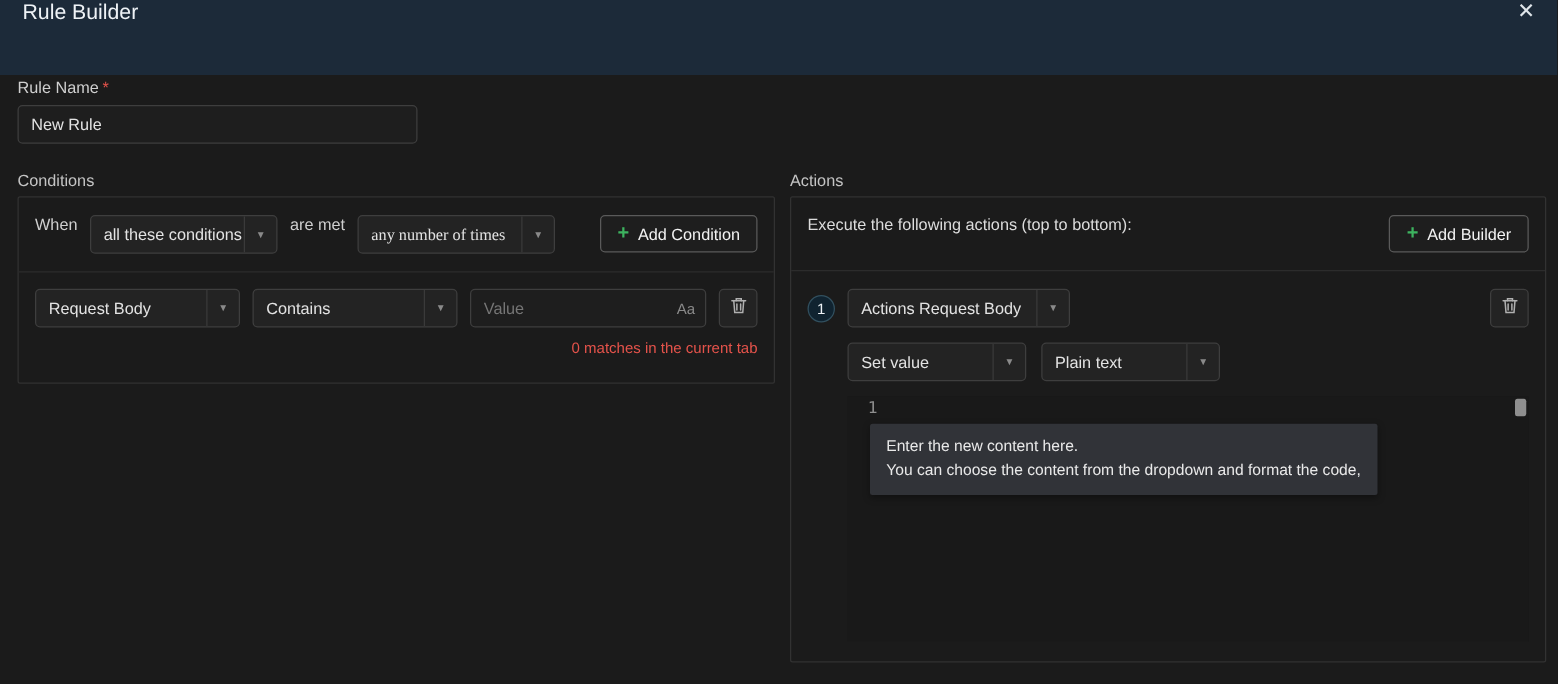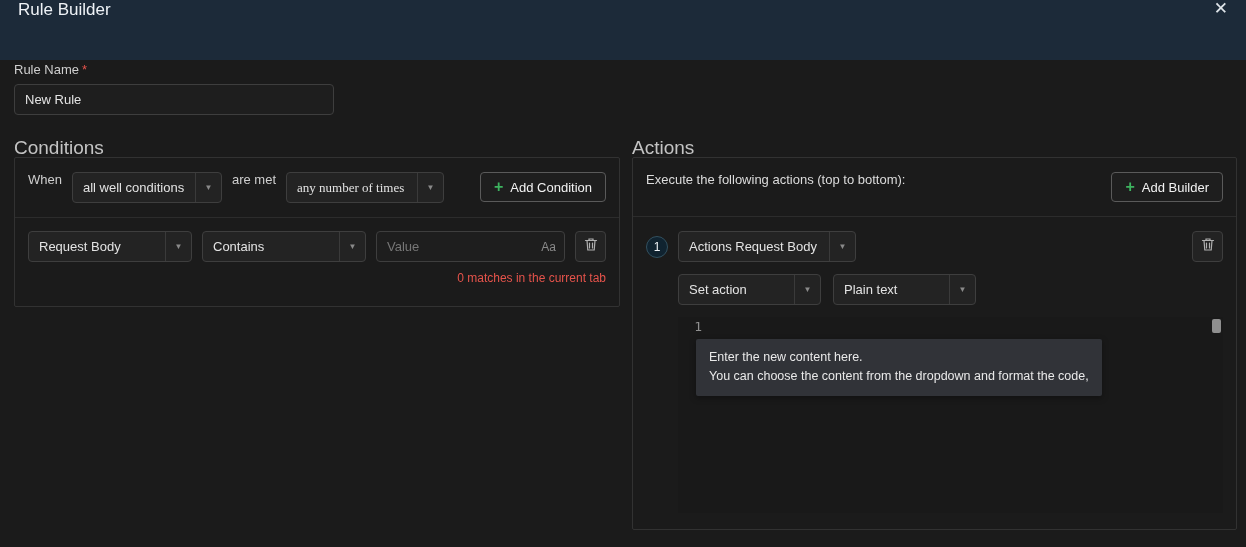--- a/index.html
+++ b/index.html
@@ -18,21 +18,21 @@
     background:#1c2a39;
     display:flex; align-items:flex-start; justify-content:space-between;
     padding:0 18px;
   }
   .header-title { font-size:17px; color:#eef2f6; font-weight:400; }
   .close-btn { font-size:17px; color:#dfe5ea; cursor:pointer; line-height:1; }
 
   
   .field-label { font-size:13px; color:#cfcfcf; }
   .req { color:#e5534b; margin-left:3px; }
-  .section-label { font-size:19px; color:#c4c4c4; }
+  .section-label { font-size:13px; color:#c4c4c4; }
 
   
   .text-input {
     height:31px; background:#1e1e1e; border:1px solid #3e3e3e; border-radius:4px;
     padding:0 10px; font-size:13px; color:#e3e3e3; outline:none; width:100%;
     font-family:"Liberation Sans", sans-serif;
   }
   .text-input::placeholder { color:#767676; }
 
   .dropdown {
@@ -143,21 +143,21 @@
   <input class="text-input" type="text" value="New Rule" style="">
 </div>
 
 <div id="conditions-label" class="section-label">Conditions</div>
 <div id="actions-label" class="section-label">Actions</div>
 
 <div id="conditions-panel" class="panel">
   <div class="panel-top-row">
     <span class="field-label">When</span>
     <div class="dropdown w150">
-      <span class="dd-label">all well conditions</span>
+      <span class="dd-label">all these conditions</span>
       <span class="chev">▼</span>
     </div>
     <span class="field-label">are met</span>
     <div class="dropdown w158">
       <span class="dd-label">any number of times</span>
       <span class="chev">▼</span>
     </div>
     <span class="spacer"></span>
     <button class="add-btn">
       <span class="plus">+</span>
@@ -217,21 +217,21 @@
               <path d="M5 3.5V2h4v1.5"></path>
               <path d="M3 3.5l.8 9.5h6.4l.8-9.5"></path>
               <path d="M5.5 6.2v4.8M8.5 6.2v4.8"></path>
           </svg>
         </span>
       </div>
     </div>
 
     <div class="sub-row">
       <div class="dropdown w143">
-        <span class="dd-label">Set action</span>
+        <span class="dd-label">Set value</span>
         <span class="chev">▼</span>
       </div>
       <div class="dropdown w143">
         <span class="dd-label">Plain text</span>
         <span class="chev">▼</span>
       </div>
     </div>
 
     <div class="editor">
       <div class="editor-line">

